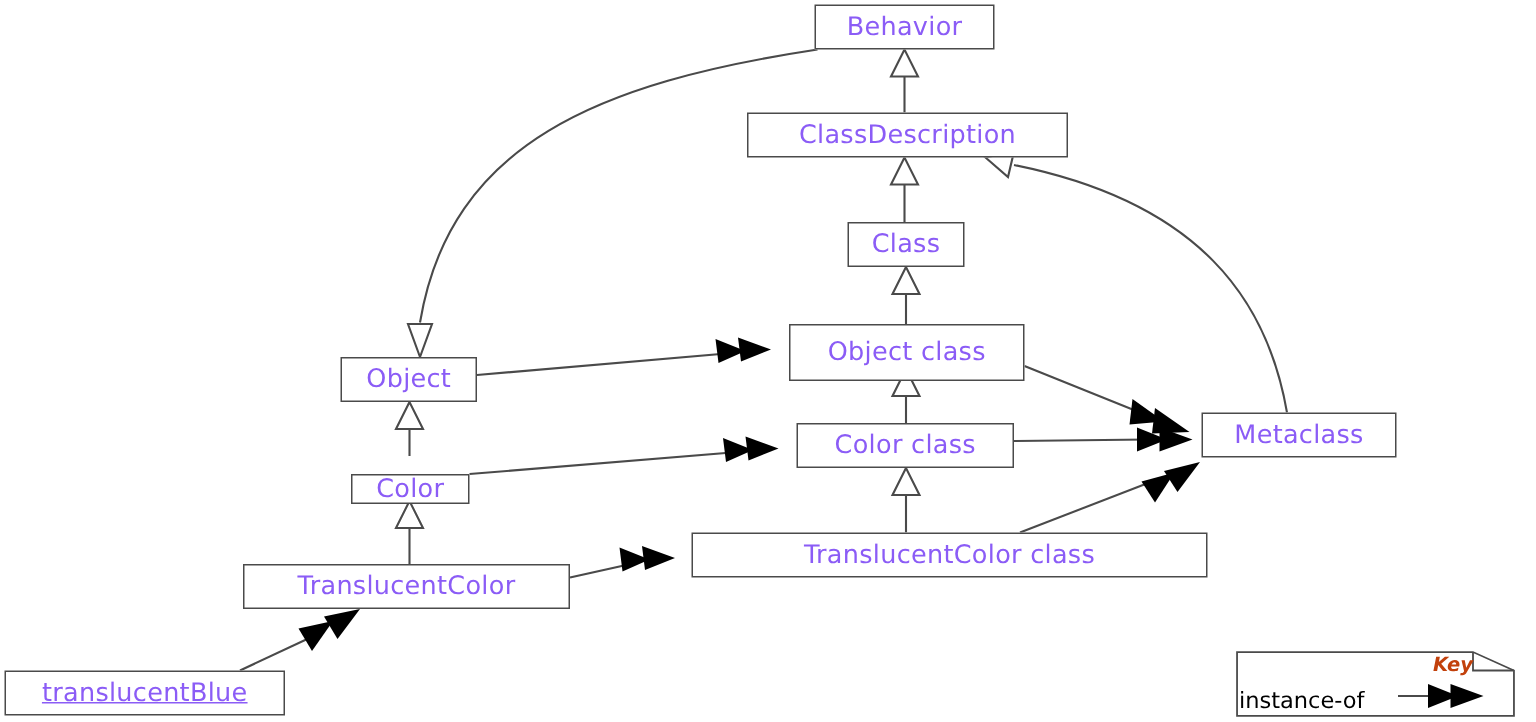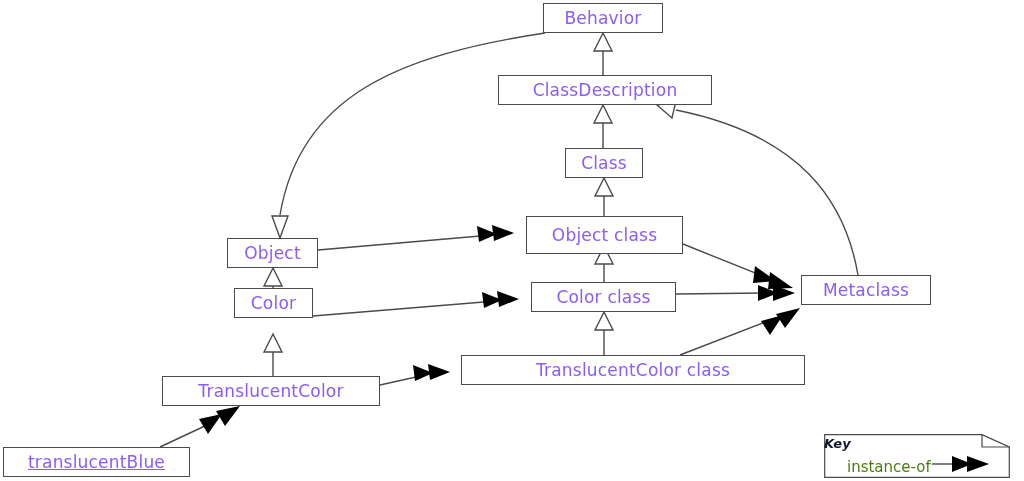--- a/index.html
+++ b/index.html
@@ -50,32 +50,32 @@
   }
   .keynote svg {
     position: absolute;
     left: 0; top: 0;
   }
   .key-title {
     position: absolute;
     left: 0;
     top: 2px;
     width: 158px;
-    text-align: left;
+    text-align: right;
     font-style: italic;
     font-weight: bold;
     font-size: 13px;
-    color: #0f172a;
+    color: #c2410c;
   }
   .key-row-label {
     position: absolute;
-    left: 23px;
+    left: 2px;
     top: 24px;
     font-size: 15px;
-    color: #4d7c0f;
+    color: #000000;
   }
 </style>
 </head>
 <body>
 
 <div id="canvas">
 
   <svg class="edges" viewBox="0 0 1024 481" xmlns="http://www.w3.org/2000/svg">
 
     <g>
@@ -184,21 +184,21 @@
   </div>
 
   <div class="node" style="left:526px; top:216px; width:157px; height:38px;">
     <span class="label">Object class</span>
   </div>
 
   <div class="node" style="left:801px; top:275px; width:130px; height:30px;">
     <span class="label">Metaclass</span>
   </div>
 
-  <div class="node" style="left:234px; top:288px; width:79px; height:30px;">
+  <div class="node" style="left:234px; top:316px; width:79px; height:20px;">
     <span class="label">Color</span>
   </div>
 
   <div class="node" style="left:531px; top:282px; width:145px; height:30px;">
     <span class="label">Color class</span>
   </div>
 
   <div class="node" style="left:162px; top:376px; width:218px; height:30px;">
     <span class="label">TranslucentColor</span>
   </div>

